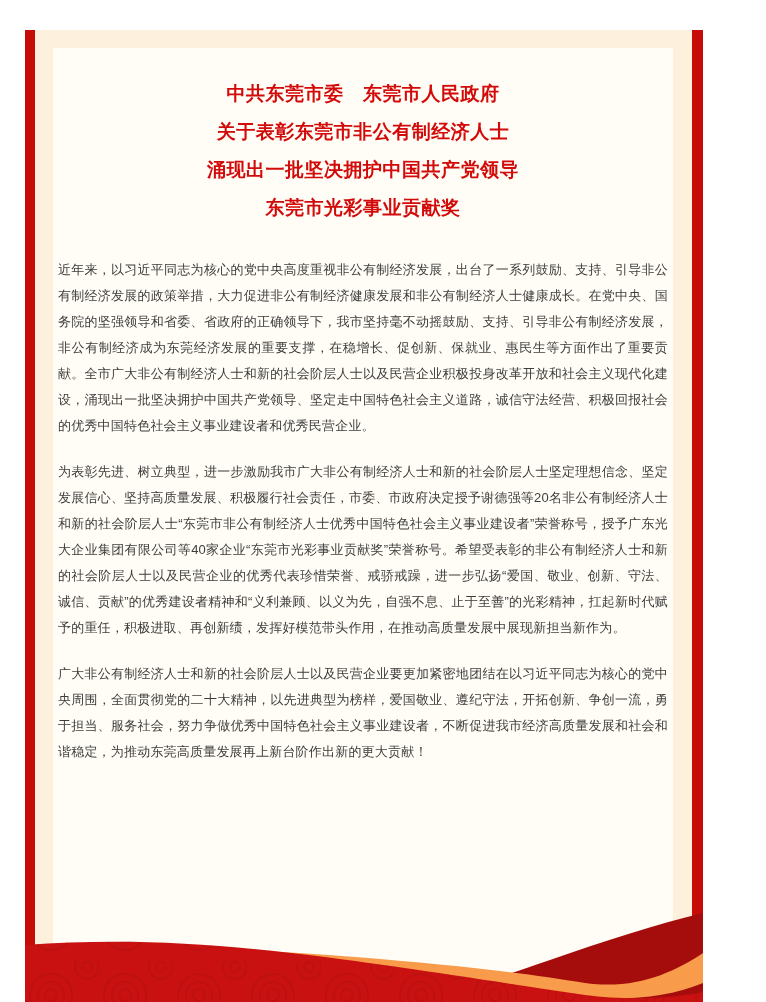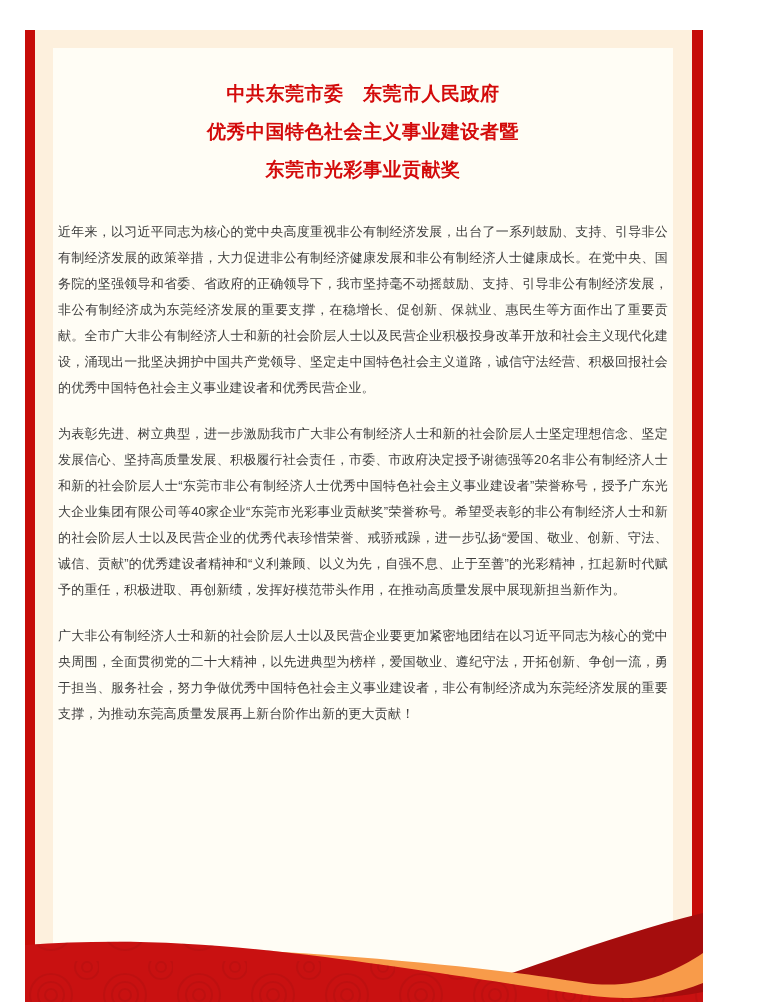--- a/index.html
+++ b/index.html
@@ -78,27 +78,28 @@
 
 <div class="card">
 
   <div class="stripe left"></div>
   <div class="stripe right"></div>
 
   <div class="inner">
 
     <div class="title-block">
       <div class="title-line">中共东莞市委　东莞市人民政府</div>
-      <div class="title-line">优秀中国特色社会主义事业建设者暨</div>
+      <div class="title-line">关于表彰东莞市非公有制经济人士</div>
+      <div class="title-line">涌现出一批坚决拥护中国共产党领导</div>
       <div class="title-line">东莞市光彩事业贡献奖</div>
     </div>
 
     <p class="para">近年来，以习近平同志为核心的党中央高度重视非公有制经济发展，出台了一系列鼓励、支持、引导非公有制经济发展的政策举措，大力促进非公有制经济健康发展和非公有制经济人士健康成长。在党中央、国务院的坚强领导和省委、省政府的正确领导下，我市坚持毫不动摇鼓励、支持、引导非公有制经济发展，非公有制经济成为东莞经济发展的重要支撑，在稳增长、促创新、保就业、惠民生等方面作出了重要贡献。全市广大非公有制经济人士和新的社会阶层人士以及民营企业积极投身改革开放和社会主义现代化建设，涌现出一批坚决拥护中国共产党领导、坚定走中国特色社会主义道路，诚信守法经营、积极回报社会的优秀中国特色社会主义事业建设者和优秀民营企业。</p>
     <p class="para">为表彰先进、树立典型，进一步激励我市广大非公有制经济人士和新的社会阶层人士坚定理想信念、坚定发展信心、坚持高质量发展、积极履行社会责任，市委、市政府决定授予谢德强等20名非公有制经济人士和新的社会阶层人士“东莞市非公有制经济人士优秀中国特色社会主义事业建设者”荣誉称号，授予广东光大企业集团有限公司等40家企业“东莞市光彩事业贡献奖”荣誉称号。希望受表彰的非公有制经济人士和新的社会阶层人士以及民营企业的优秀代表珍惜荣誉、戒骄戒躁，进一步弘扬“爱国、敬业、创新、守法、诚信、贡献”的优秀建设者精神和“义利兼顾、以义为先，自强不息、止于至善”的光彩精神，扛起新时代赋予的重任，积极进取、再创新绩，发挥好模范带头作用，在推动高质量发展中展现新担当新作为。</p>
-    <p class="para">广大非公有制经济人士和新的社会阶层人士以及民营企业要更加紧密地团结在以习近平同志为核心的党中央周围，全面贯彻党的二十大精神，以先进典型为榜样，爱国敬业、遵纪守法，开拓创新、争创一流，勇于担当、服务社会，努力争做优秀中国特色社会主义事业建设者，非公有制经济成为东莞经济发展的重要支撑，为推动东莞高质量发展再上新台阶作出新的更大贡献！</p>
+    <p class="para">广大非公有制经济人士和新的社会阶层人士以及民营企业要更加紧密地团结在以习近平同志为核心的党中央周围，全面贯彻党的二十大精神，以先进典型为榜样，爱国敬业、遵纪守法，开拓创新、争创一流，勇于担当、服务社会，努力争做优秀中国特色社会主义事业建设者，不断促进我市经济高质量发展和社会和谐稳定，为推动东莞高质量发展再上新台阶作出新的更大贡献！</p>
 
   </div>
 
   <svg class="waves" viewBox="0 0 678 107" preserveAspectRatio="none" xmlns="http://www.w3.org/2000/svg">
     <defs>
       <pattern id="spiralPat" width="74" height="66" patternUnits="userSpaceOnUse">
         <g fill="none" stroke-width="2.2" stroke-opacity="0.45" stroke="#9e0d0d">
           <circle cx="26" cy="34" r="21"></circle>
           <circle cx="26" cy="34" r="13"></circle>
           <circle cx="26" cy="34" r="6"></circle>

